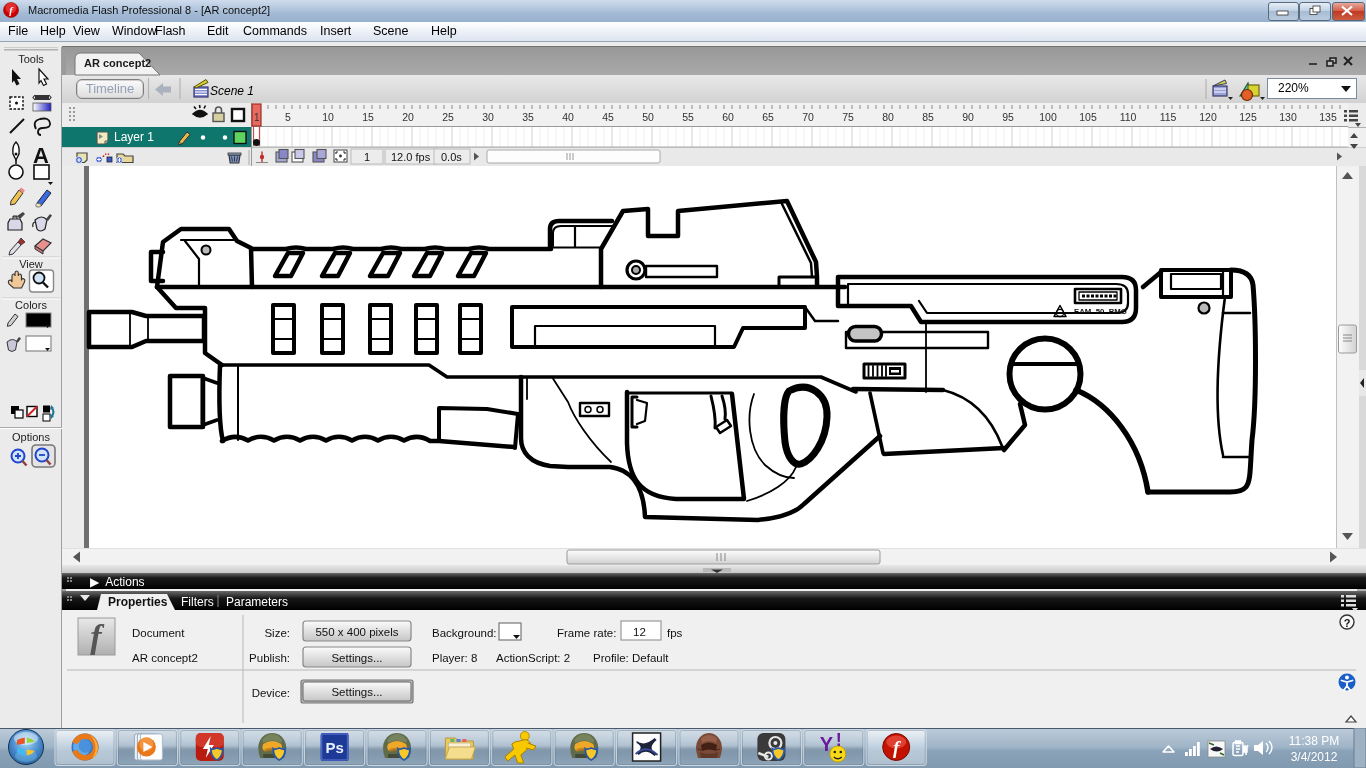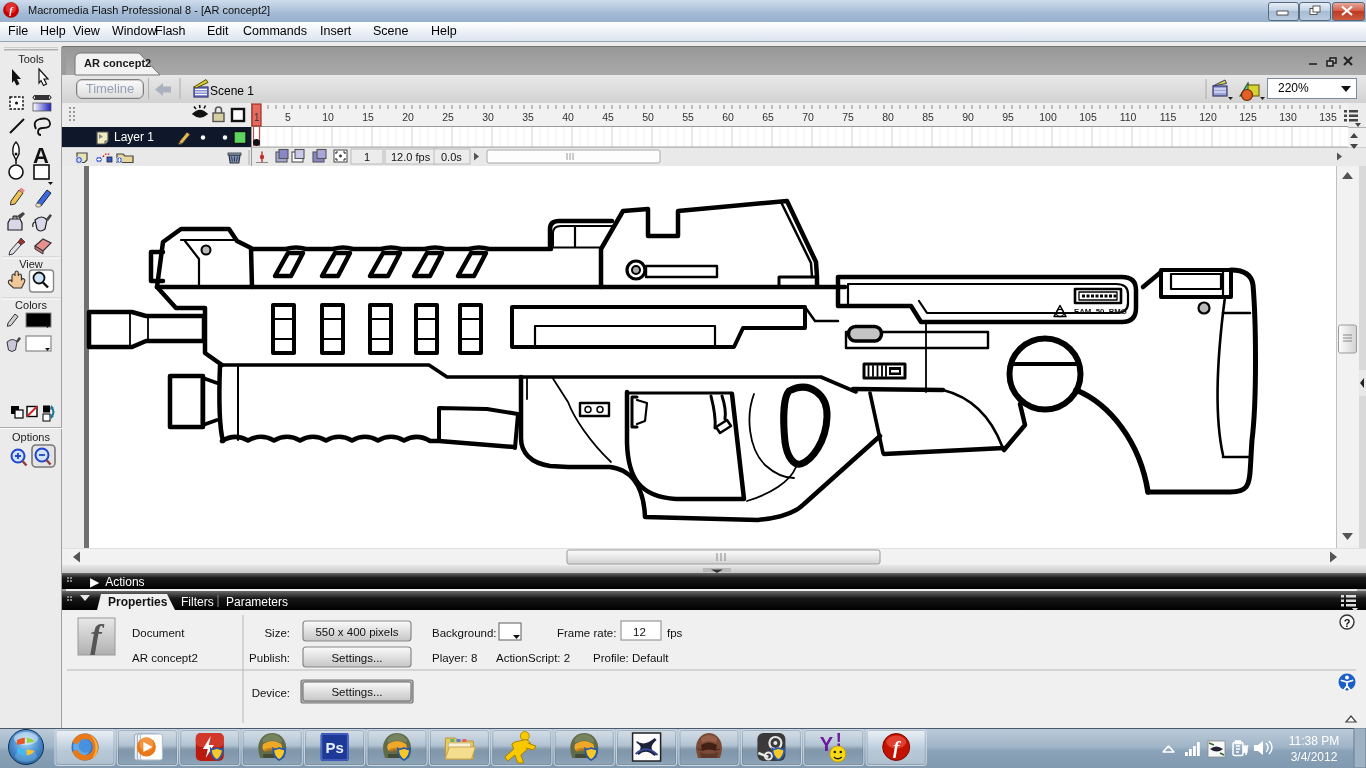--- a/index.html
+++ b/index.html
@@ -18,25 +18,25 @@
 #menubar span{position:absolute;top:2px;}
 
 #tools{left:0;top:41px;width:61px;height:687px;background:#ebebeb;border-right:1px solid #a0a0a0;}
 
 #tabbar{left:62px;top:46px;width:1304px;height:29px;background:linear-gradient(#989898,#aaaaaa);border-top:1px solid #737373;}
 #tabstrip{left:0px;top:41px;width:1366px;height:5px;background:#ececec;border-top:1px solid #9aa4b2;}
 #leftframe{left:62px;top:50px;width:4px;height:678px;background:#9b9b9b;}
 #rightframe{left:1357px;top:565px;width:9px;height:163px;background:#b0b0b0;}
 #tlbar{left:62px;top:75px;width:1304px;height:28px;background:linear-gradient(#e8e8e8,#d2d2d2);border-bottom:1px solid #9f9f9f;}
 #btnTimeline{left:14px;top:4px;width:66px;height:18px;background:linear-gradient(#fbfbfb,#dedede);border:1px solid #7f7f7f;box-shadow:inset 0 0 0 1px #cfcfcf;border-radius:6px;font-size:13px;color:#93a0b5;text-align:center;line-height:17px;}
-#scene1{left:148px;top:9px;font-size:12px;color:#000;}
+#scene1{left:148px;top:9px;font-size:12px;color:#000;font-style:italic;}
 #zoombox{left:1205px;top:3px;width:88px;height:19px;background:#fff;border:1px solid #7a8aa0;font-size:12px;color:#000;}
 
 #tlhead{left:62px;top:103px;width:1304px;height:24px;background:#ececec;border-bottom:1px solid #b0b0b0;}
-#layerrow{left:62px;top:127px;width:190px;height:20px;background:#0f172a;color:#fff;font-size:12px;}
+#layerrow{left:62px;top:127px;width:190px;height:20px;background:#0f766e;color:#fff;font-size:12px;}
 #framerow{left:252px;top:127px;width:1096px;height:20px;background:#fff;}
 #tlfoot{left:62px;top:147px;width:1304px;height:19px;background:#e9e9e9;border-top:1px solid #cfcfcf;border-bottom:1px solid #8f8f8f;}
 
 #canvas{left:62px;top:166px;width:1304px;height:382px;background:#ffffff;}
 #canvasleftedge{left:84px;top:166px;width:5px;height:382px;background:#6f6f6f;}
 #canvasleftgrey{left:62px;top:166px;width:22px;height:382px;background:#ececec;}
 #vscroll{left:1336px;top:166px;width:23px;height:382px;background:#f1f1f1;border-left:1px solid #c0c0c0;}
 #rightstrip{left:1359px;top:166px;width:7px;height:382px;background:#d9d9d9;}
 #hscrollrow{left:62px;top:548px;width:1304px;height:17px;background:#f1f1f1;border-top:1px solid #e0e0e0;}
 #splitter{left:62px;top:565px;width:1304px;height:8px;background:linear-gradient(#e8e8e8,#c8c8c8);border-bottom:1px solid #888;}

